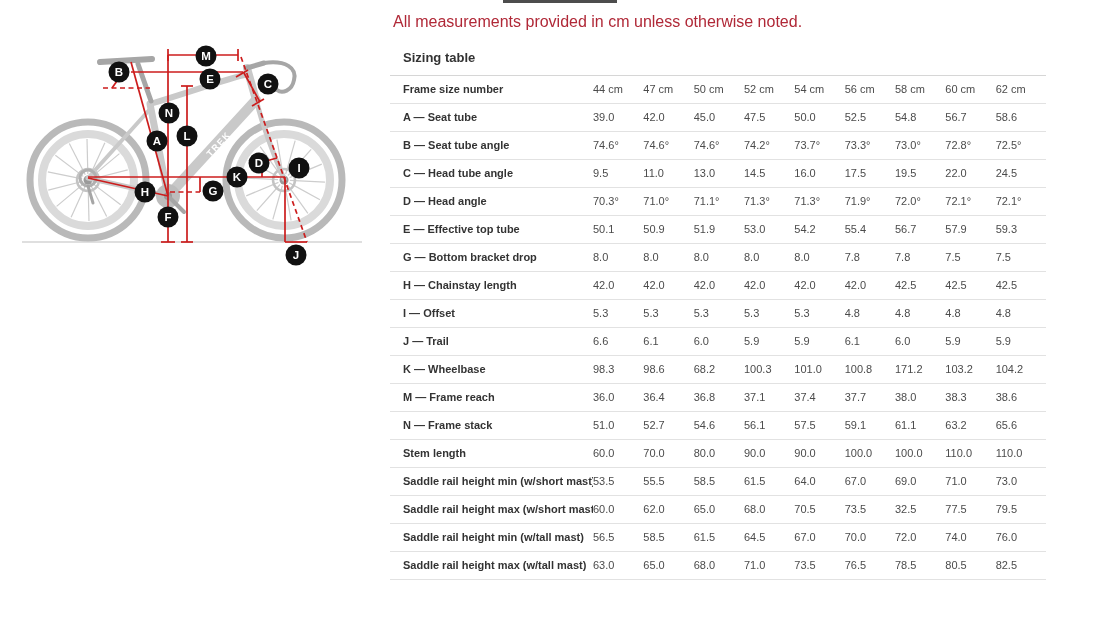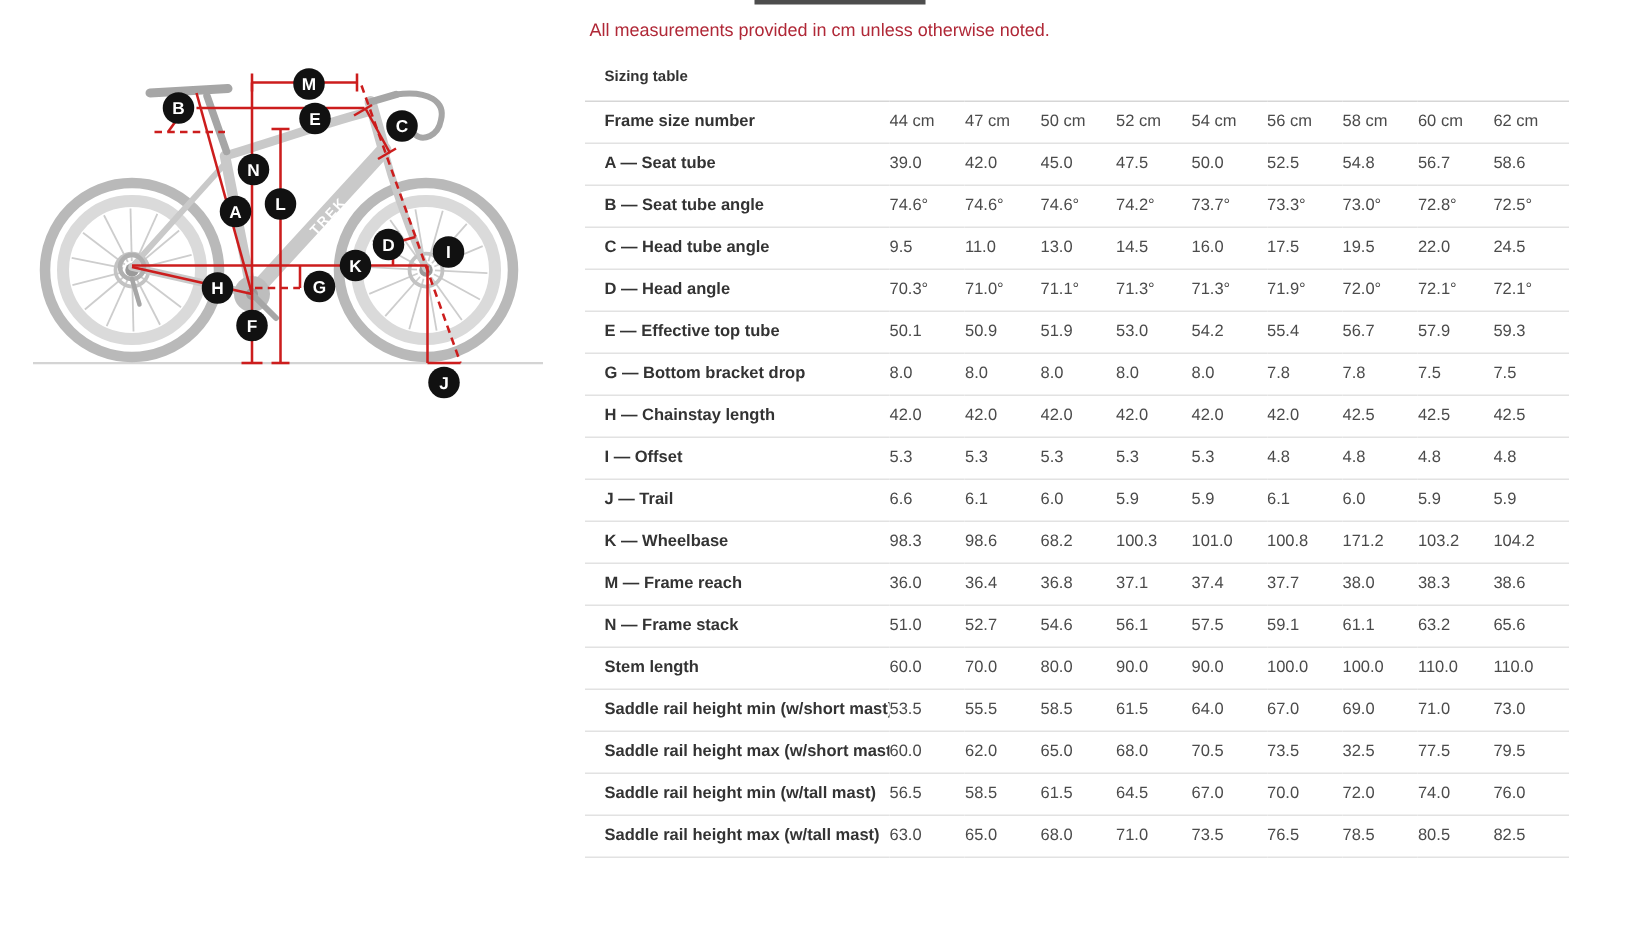--- a/index.html
+++ b/index.html
@@ -38,25 +38,25 @@
   .frame-logo { fill:#ffffff; font-weight:bold; font-size:9px; letter-spacing:1.5px; }
   #diagram-labels text {
     fill:#ffffff; font-size:11.5px; font-weight:bold;
     text-anchor:middle; font-family:"Liberation Sans", sans-serif;
   }
 
   
   .content { position:absolute; left:390px; top:0; width:656px; }
   .note {
     margin-top:13px; padding-left:3px;
-    font-size:12px; color:#b02837;
+    font-size:16px; color:#b02837;
   }
   .section-title {
     margin:19px 0 10px 13px;
-    font-size:10px; font-weight:bold; color:#333333;
+    font-size:13px; font-weight:bold; color:#333333;
   }
   table.sizing {
     width:100%; border-collapse:collapse; table-layout:fixed;
     font-size:11px; color:#4b4b4b;
     border-top:1px solid #d6d6d6;
   }
   table.sizing th, table.sizing td {
     text-align:left; font-weight:normal;
     line-height:13px; padding:7px 2px 7px 0;
     border-bottom:1px solid #e2e2e2;

